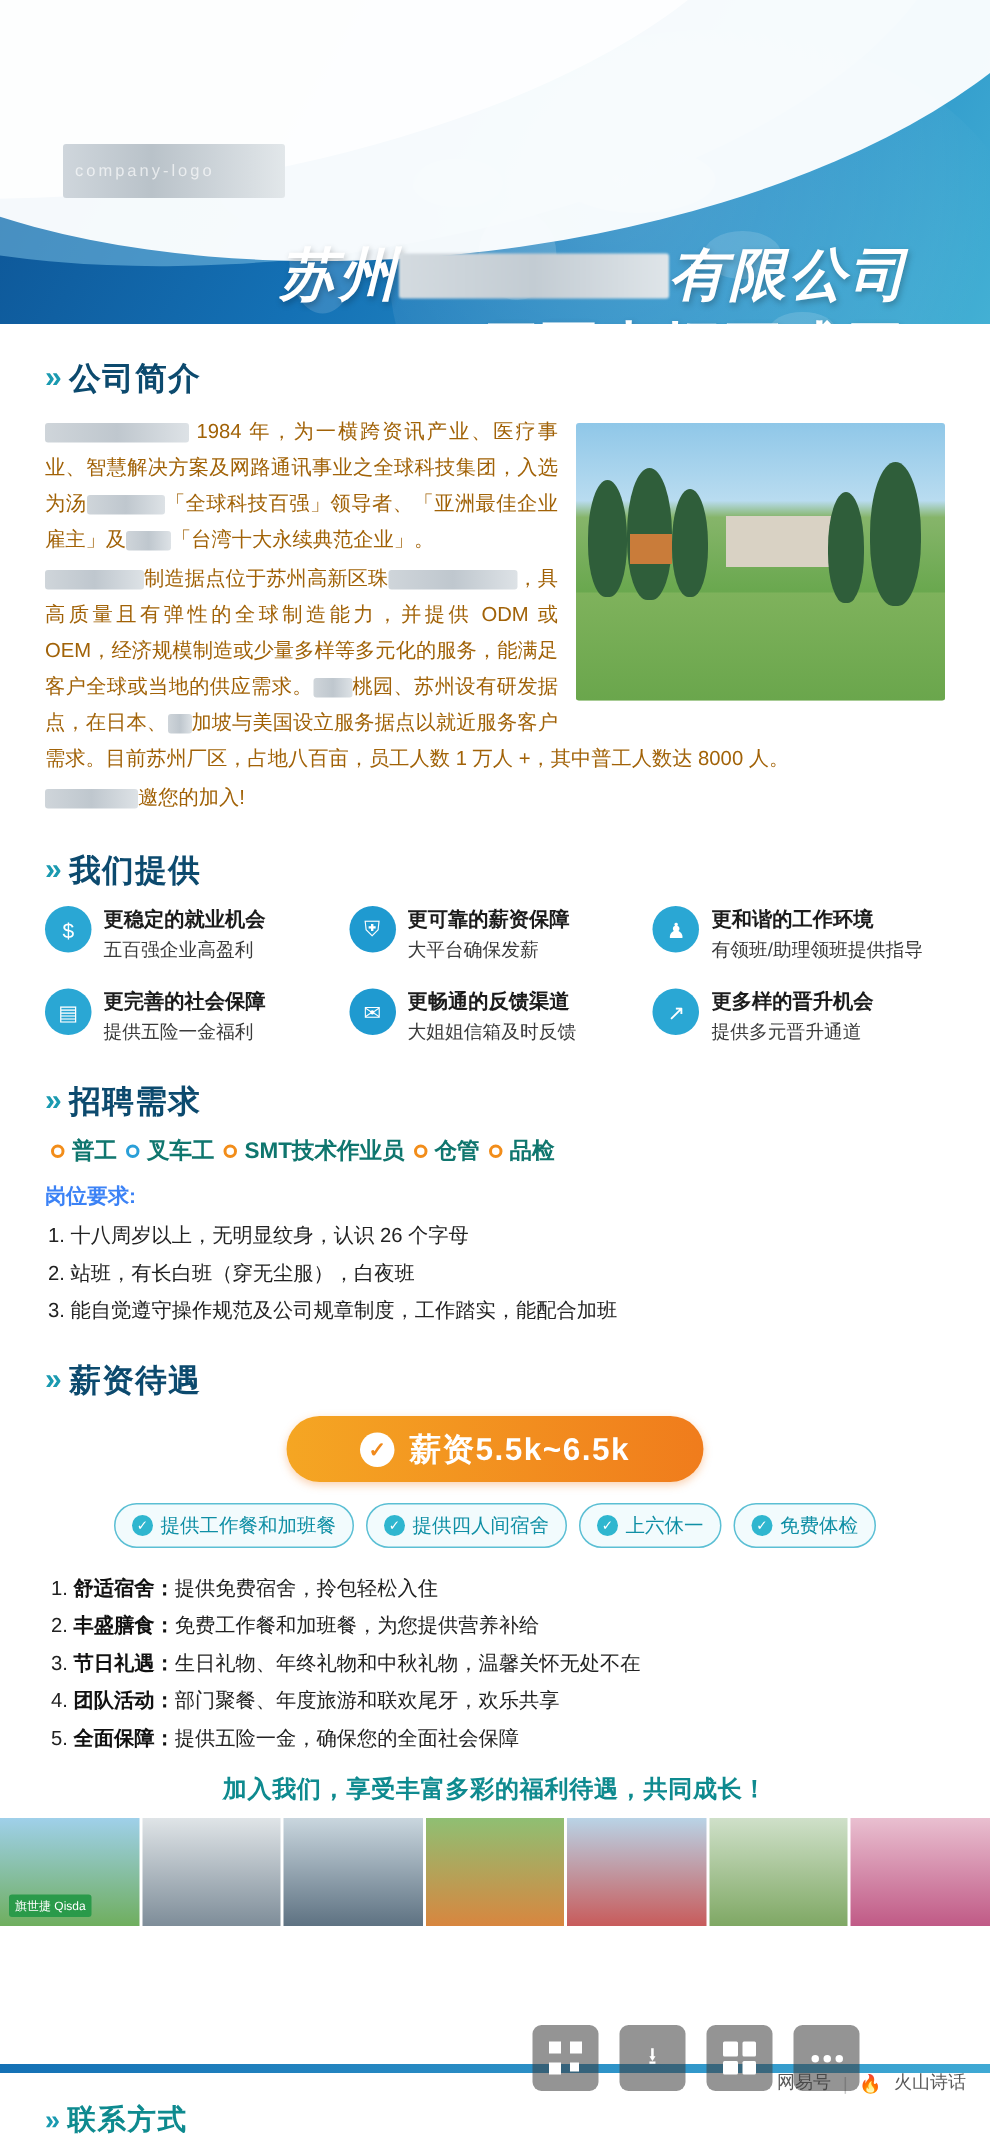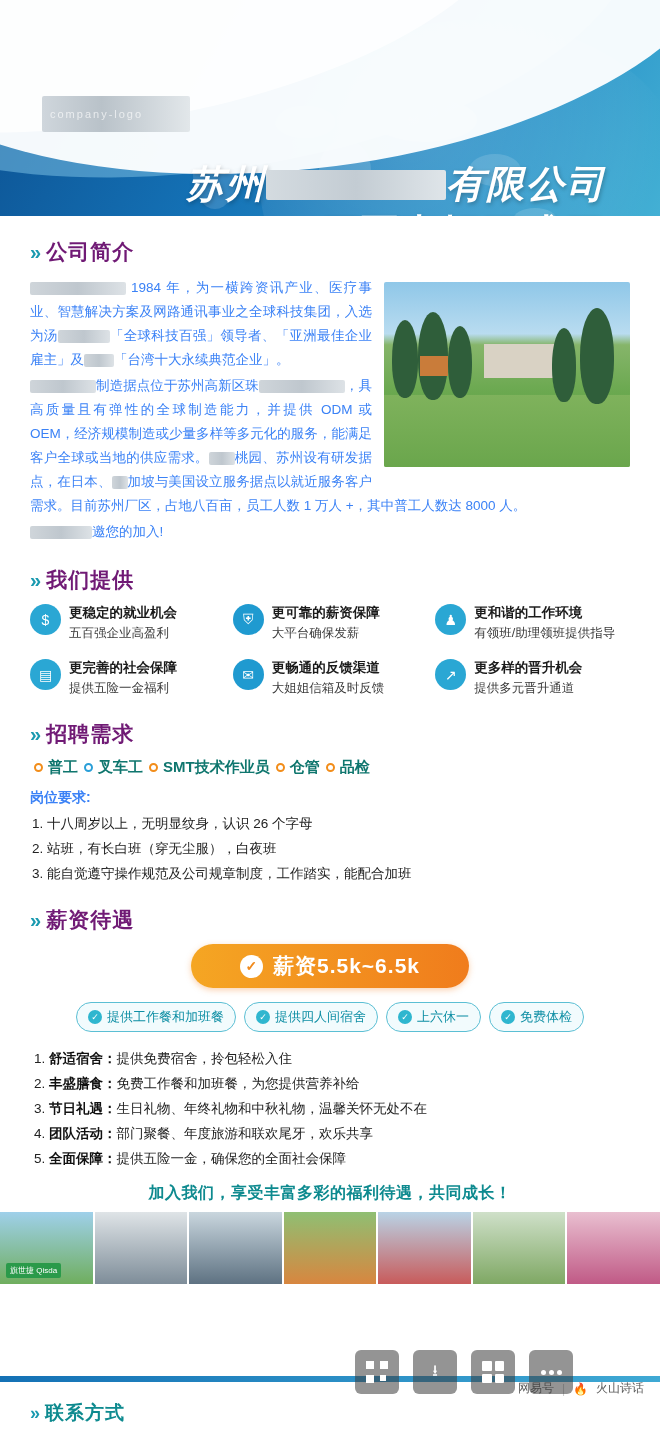--- a/index.html
+++ b/index.html
@@ -119,31 +119,31 @@
   }
   .sec-head .chev {
     color: #1a9ab0;
     font-size: 20px;
     font-weight: bold;
     letter-spacing: -3px;
   }
   .sec-head .txt {
     font-size: 21px;
     font-weight: bold;
-    color: #701a75;
+    color: #0c4a6e;
     letter-spacing: 1px;
   }
 
   .body-wrap { padding: 22px 30px 0 30px; }
 
   
   .intro {
     position: relative;
     font-size: 13.5px;
-    color: #3b82f6;
+    color: #a16207;
     line-height: 24px;
     text-align: justify;
   }
   .intro p { margin-bottom: 2px; }
   .intro .photo {
     float: right;
     width: 246px; height: 185px;
     margin: 6px 0 6px 12px;
     border-radius: 2px;
     background:

